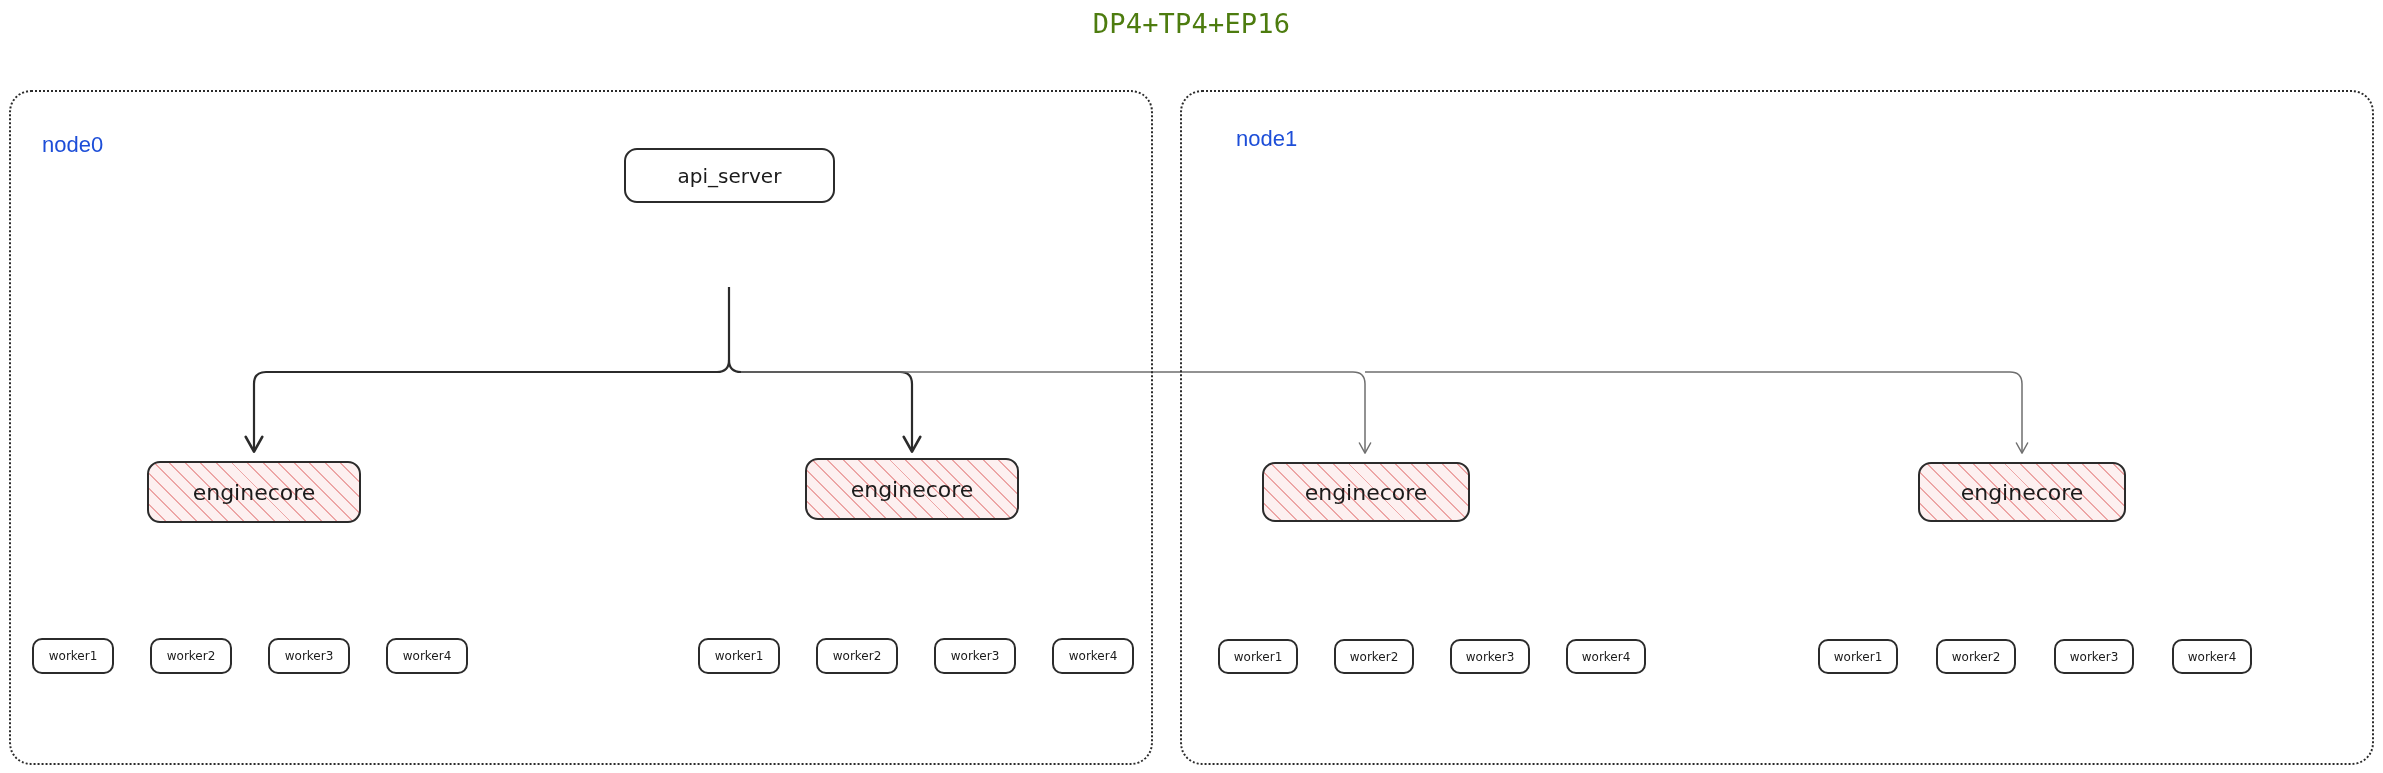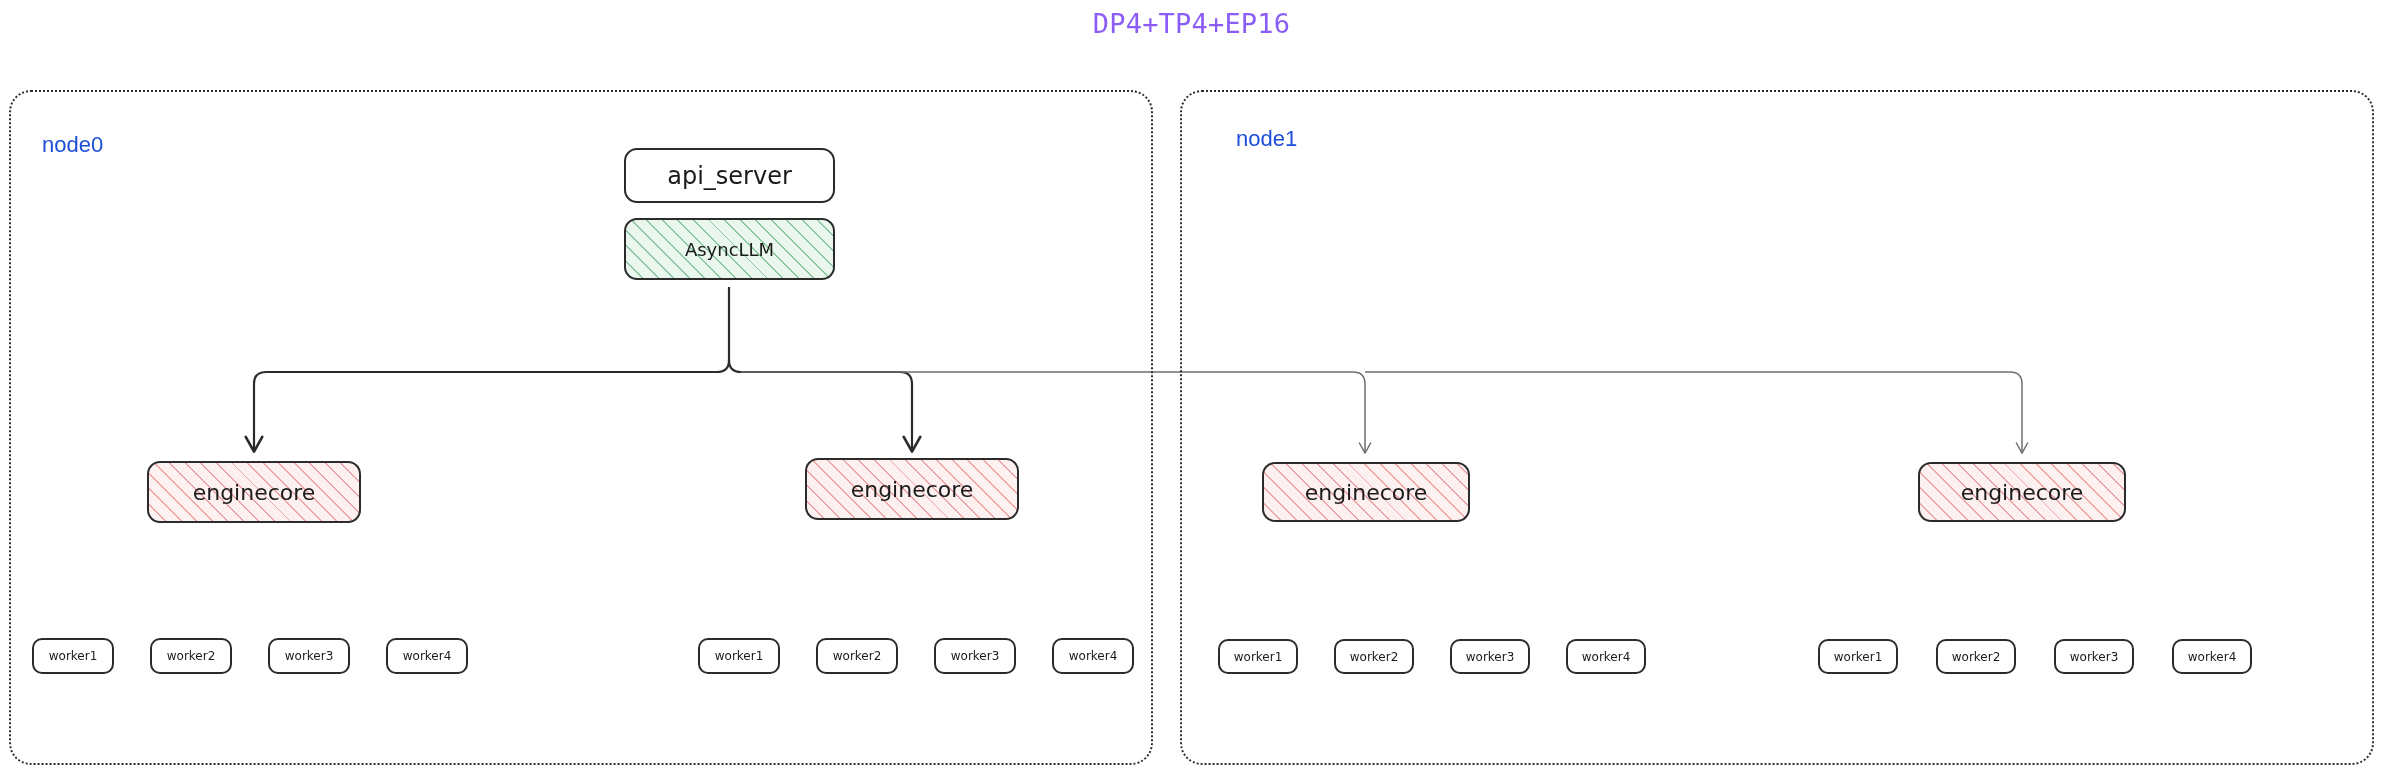--- a/index.html
+++ b/index.html
@@ -19,21 +19,21 @@
   
   #diagram-title {
     position: absolute;
     left: 0;
     top: 8px;
     width: 2383px;
     text-align: center;
     font-family: "DejaVu Sans Mono", monospace;
     font-size: 27px;
     font-weight: 500;
-    color: #8b5cf6;
+    color: #4d7c0f;
     letter-spacing: 0.2px;
     white-space: nowrap;
   }
 
   
   .node-container {
     position: absolute;
     border: 2.5px dotted #2b2b2b;
     border-radius: 22px;
     background: transparent;
@@ -57,21 +57,21 @@
     display: flex;
     align-items: center;
     justify-content: center;
     font-size: 17px;
     color: #1b1b1b;
     white-space: nowrap;
   }
 
   .box-apiserver {
     border-radius: 13px;
-    font-size: 24px;
+    font-size: 20px;
   }
 
   .box-asyncllm {
     border-radius: 13px;
     font-size: 18px;
     background-color: #eaf7ee;
     background-image: repeating-linear-gradient(
         45deg,
         rgba(60, 160, 90, 0.55) 0px,
         rgba(60, 160, 90, 0.55) 1.4px,
@@ -139,23 +139,20 @@
   </svg>
 
   <div class="node-container" style="left:9px; top:90px; width:1144px; height:675px;"></div>
 
   <div class="node-label" style="left:42px; top:132px;">node0</div>
 
   <div class="box box-apiserver" style="left:624px; top:148px; width:211px; height:55px;">
     <span>api_server</span>
   </div>
 
-  <div class="box box-asyncllm" style="left:624px; top:218px; width:211px; height:62px;">
-    <span>AsyncLLM</span>
-  </div>
 
   <div class="box box-enginecore" style="left:147px; top:461px; width:214px; height:62px;">
     <span>enginecore</span>
   </div>
 
   <div class="box box-enginecore" style="left:805px; top:458px; width:214px; height:62px;">
     <span>enginecore</span>
   </div>
 
   <div class="box box-worker" style="left:32px; top:638px; width:82px; height:36px;">

